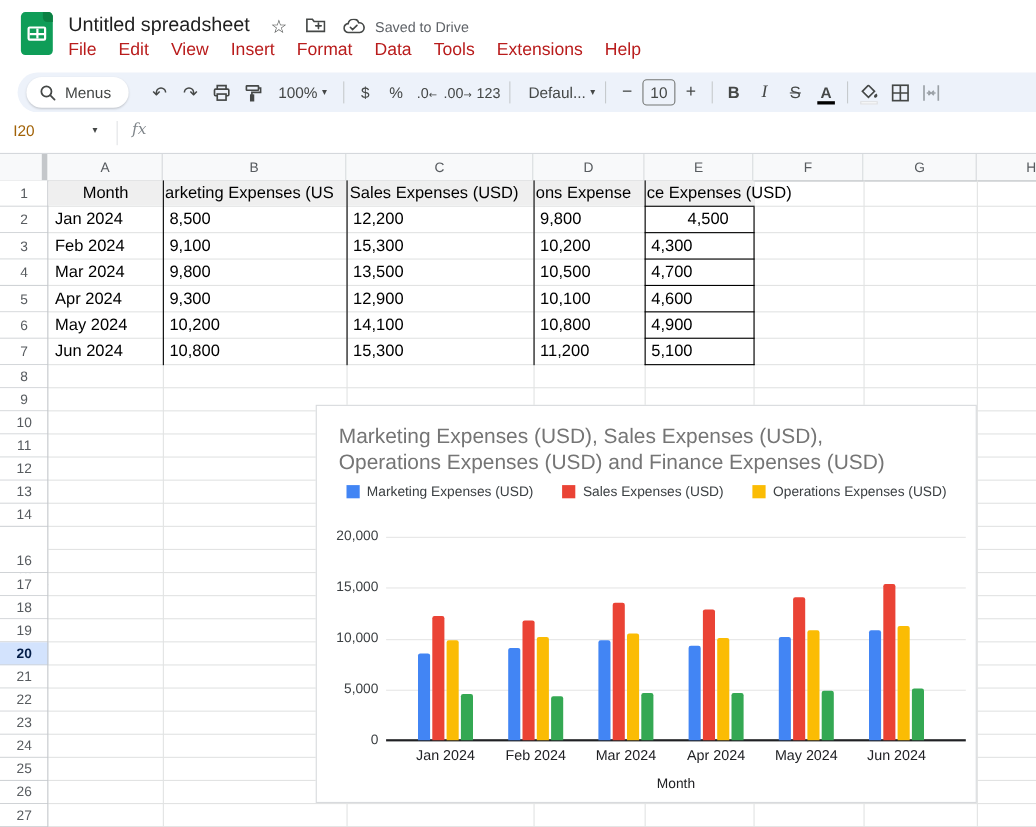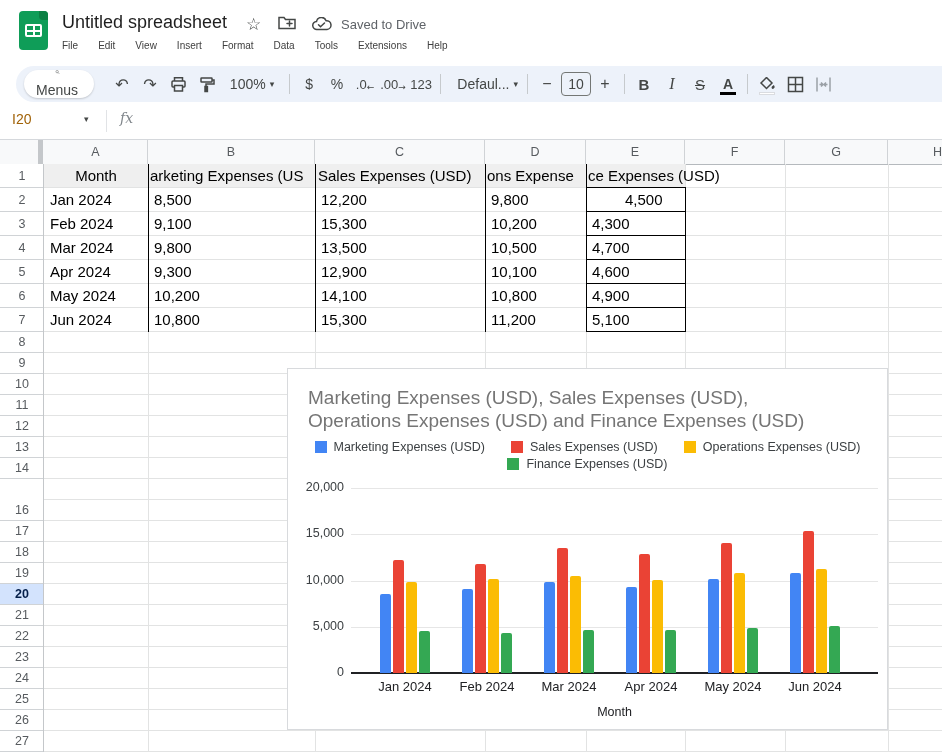--- a/index.html
+++ b/index.html
@@ -11,27 +11,27 @@
   .logo { position:absolute; left:19px; top:11px; width:29px; height:39px;
           background:#0f9d58; border-radius:4px; }
   .logo .fold { position:absolute; right:0; top:0; width:9px; height:9px; background:#0b8043; border-radius:0 4px 0 4px; }
   .logo .gridico { position:absolute; left:6px; top:13px; width:17px; height:13px; border:2px solid #fff; border-radius:2px; }
   .logo .gridico:before { content:""; position:absolute; left:0; right:0; top:4px; height:2px; background:#fff; }
   .logo .gridico:after { content:""; position:absolute; top:0; bottom:0; left:5.5px; width:2px; background:#fff; }
   .doc-title { position:absolute; left:62px; top:12px; font-size:18px; color:#1f1f1f; }
   .hdr-ico { position:absolute; top:14px; font-size:17px; color:#444746; }
   .saved { position:absolute; left:341px; top:17px; font-size:13px; color:#5f6368; }
   .menubar { position:absolute; left:52px; top:34px; display:flex; }
-  .menu-item { padding:2px 10px; font-size:10px; color:#404040; line-height:20px; border-radius:8px; cursor:default; }
+  .menu-item { padding:2px 10px; font-size:16px; color:#b91c1c; line-height:20px; border-radius:8px; cursor:default; }
 
   
   .toolbar { position:absolute; left:16px; right:0; top:66px; height:36px; background:#edf2fa;
              border-radius:22px 0 0 22px; display:flex; align-items:center; overflow:hidden; padding-left:8px; }
   .pill { display:flex; align-items:center; gap:8px; background:#fff; border-radius:16px; height:28px;
-          padding:0 16px 0 12px; box-shadow:0 1px 2px rgba(0,0,0,.18); margin-right:14px;flex-direction:column; }
+          padding:0 16px 0 12px; box-shadow:0 1px 2px rgba(0,0,0,.18); margin-right:14px; }
   .pill span { font-size:14px; color:#444746; }
   .tb { display:flex; align-items:center; justify-content:center; min-width:28px; height:28px; border-radius:4px;
         color:#444746; font-size:14px; cursor:default; }
   .tb.glyph { font-family:"DejaVu Sans", sans-serif; font-size:16px; }
   .tbsep { width:1px; height:20px; background:#c6cacd; margin:0 5px; }
   .caret { font-size:9px; color:#444746; margin-left:4px; font-family:"DejaVu Sans", sans-serif; }
   .fontbox { width:76px; justify-content:flex-end; padding:0 4px; }
   .sizebox { width:30px; height:24px; border:1px solid #747775; border-radius:4px; font-size:14px; }
   .bold { font-weight:bold; font-size:15px; }
   .ital { font-family:"Liberation Serif", serif; font-style:italic; font-size:16px; }
@@ -344,26 +344,20 @@
           </div>
           <div class="legend-item">
             <div class="legend-swatch" style="background: rgb(234, 67, 53);"></div>
             <div class="legend-label">Sales Expenses (USD)</div>
           </div>
           <div class="legend-item">
             <div class="legend-swatch" style="background: rgb(251, 188, 4);"></div>
             <div class="legend-label">Operations Expenses (USD)</div>
           </div>
         </div>
-      <div class="legend-row" id="legend-row-2">
-          <div class="legend-item">
-            <div class="legend-swatch" style="background: rgb(52, 168, 83);"></div>
-            <div class="legend-label">Finance Expenses (USD)</div>
-          </div>
-        </div>
     </div>
     <div id="plot">
         <div class="ylab" style="left: 6px; top: 296px;">0</div>
         <div class="gridline" style="left: 63px; width: 527px; top: 257.75px;"></div>
         <div class="ylab" style="left: 6px; top: 249.75px;">5,000</div>
         <div class="gridline" style="left: 63px; width: 527px; top: 211.5px;"></div>
         <div class="ylab" style="left: 6px; top: 203.5px;">10,000</div>
         <div class="gridline" style="left: 63px; width: 527px; top: 165.25px;"></div>
         <div class="ylab" style="left: 6px; top: 157.25px;">15,000</div>
         <div class="gridline" style="left: 63px; width: 527px; top: 119px;"></div>

